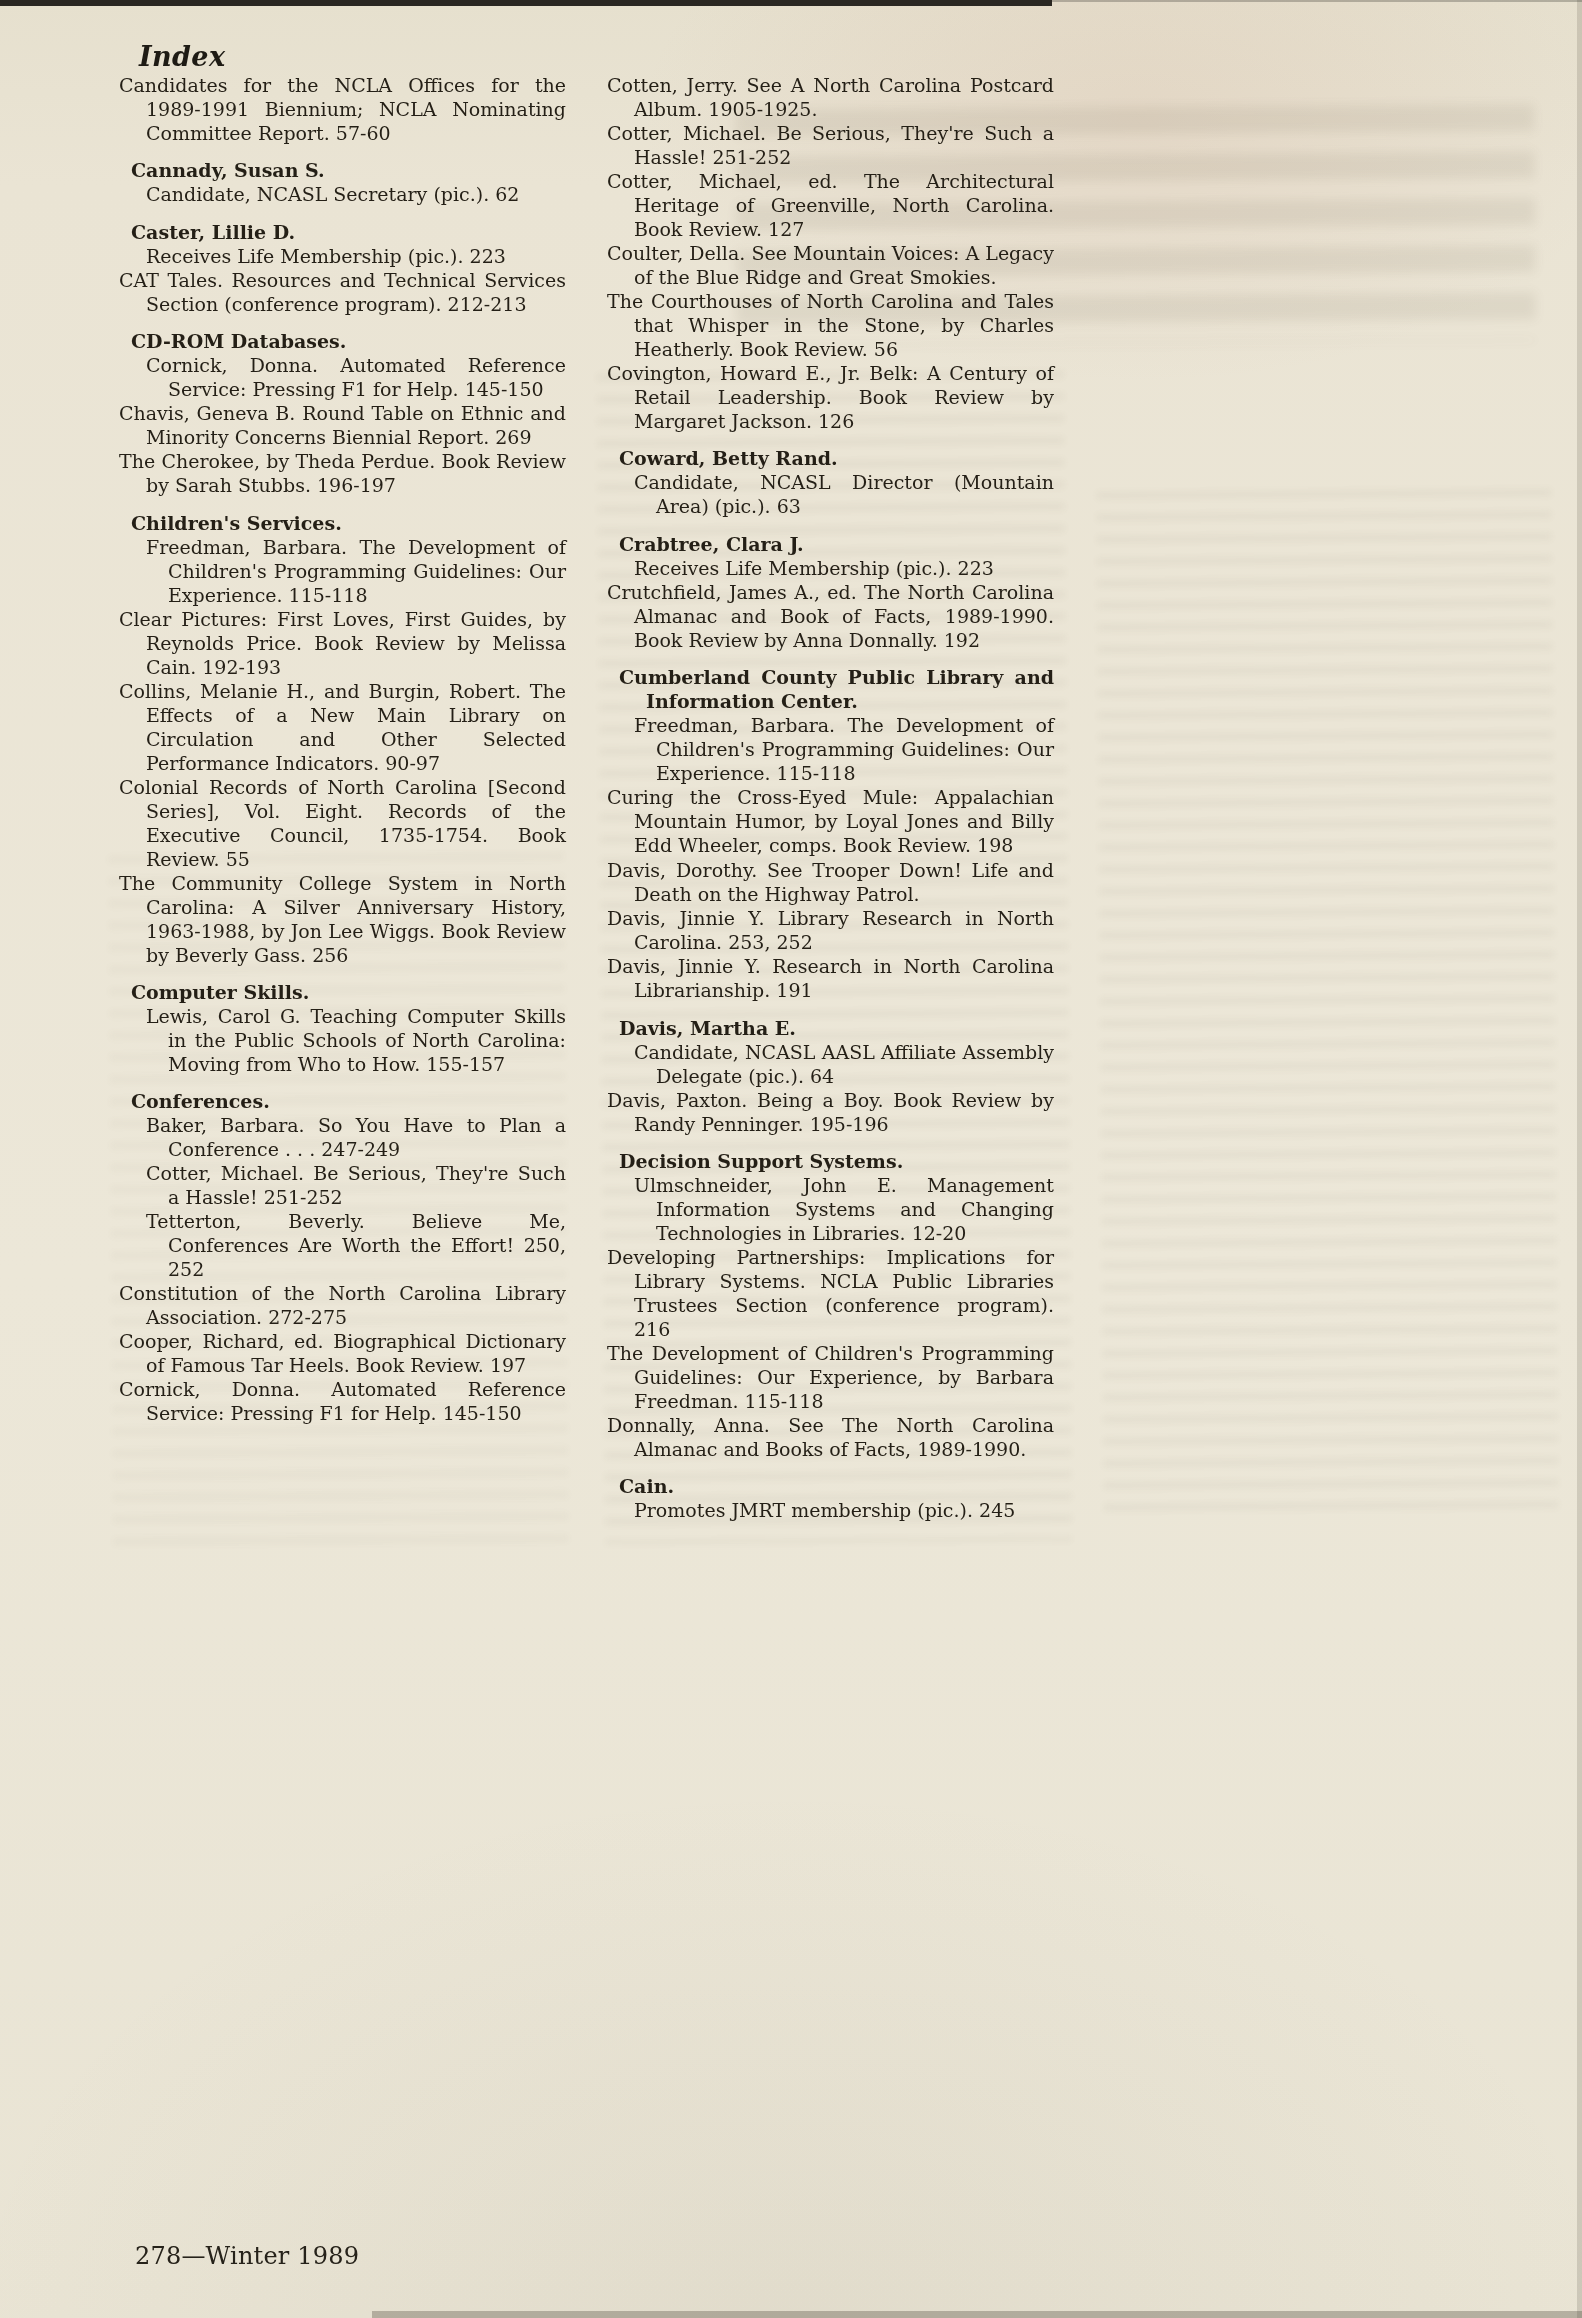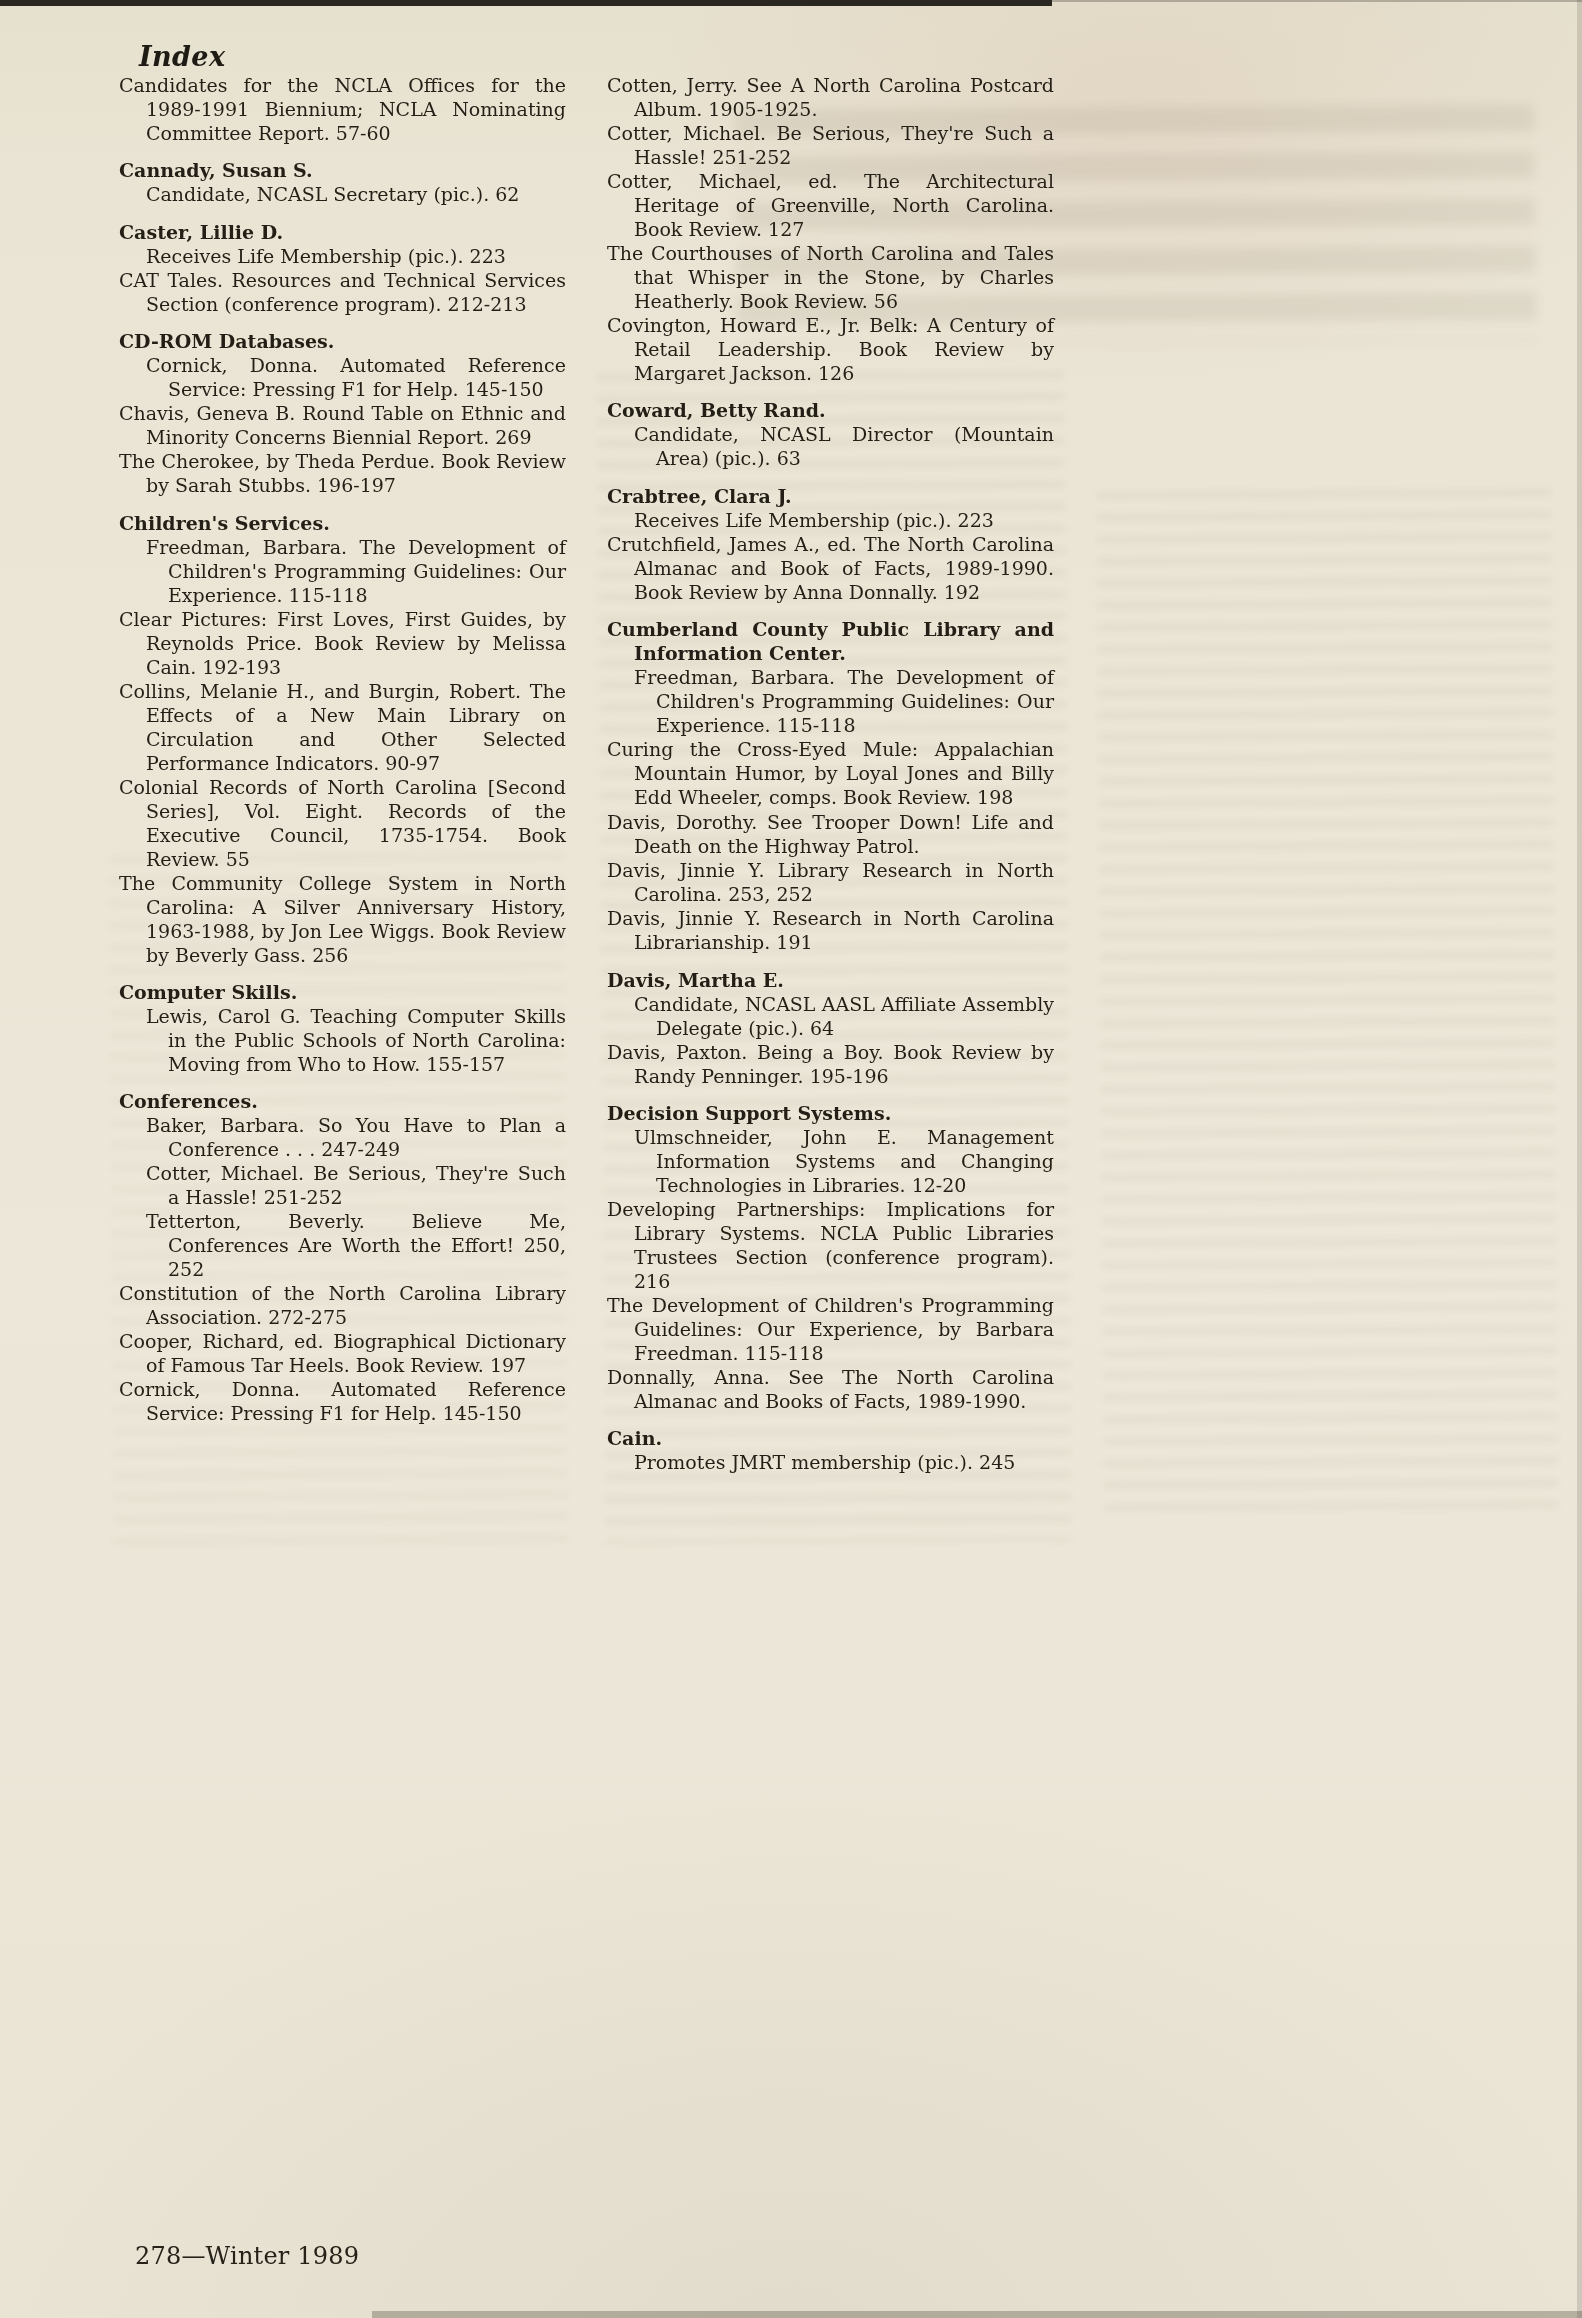--- a/index.html
+++ b/index.html
@@ -47,21 +47,21 @@
   .columns {
     position: absolute; left: 119px; top: 73px; width: 1424px;
     display: flex; gap: 41px;
   }
   .col {
     flex: 0 0 447px; width: 447px;
     font-size: 19px; line-height: 24px;
     text-align: justify; color: #241f16;
   }
   .col p { margin: 0; }
-  p.heading { font-weight: bold; margin-top: 13.4px; padding-left: 27px; text-indent: -27px; }
+  p.heading { font-weight: bold; margin-top: 13.4px; padding-left: 27px; text-indent: -27px; margin-left: 12px; }
   p.heading:first-child { margin-top: 0; }
   p.entry { padding-left: 27px; text-indent: -27px; }
   p.sub { padding-left: 49px; text-indent: -22px; }
   p.gap { margin-top: 1px; }
 
   .page-footer {
     position: absolute; left: 135px; top: 2242px;
     font-size: 24px; color: #26221a; letter-spacing: 0.2px;
   }
 
@@ -113,20 +113,21 @@
         <p class="sub">Cotter, Michael. Be Serious, They're Such a Hassle! 251-252</p>
         <p class="sub">Tetterton, Beverly. Believe Me, Conferences Are Worth the Effort! 250, 252</p>
         <p class="entry">Constitution of the North Carolina Library Association. 272-275</p>
         <p class="entry">Cooper, Richard, ed. Biographical Dictionary of Famous Tar Heels. Book Review. 197</p>
         <p class="entry">Cornick, Donna. Automated Reference Service: Pressing F1 for Help. 145-150</p>
       </div>
     <div class="col">
         <p class="entry">Cotten, Jerry. See A North Carolina Postcard Album. 1905-1925.</p>
         <p class="entry">Cotter, Michael. Be Serious, They're Such a Hassle! 251-252</p>
         <p class="entry">Cotter, Michael, ed. The Architectural Heritage of Greenville, North Carolina. Book Review. 127</p>
+        <p class="entry">Coulter, Della. See Mountain Voices: A Legacy of the Blue Ridge and Great Smokies.</p>
         <p class="entry">The Courthouses of North Carolina and Tales that Whisper in the Stone, by Charles Heatherly. Book Review. 56</p>
         <p class="entry">Covington, Howard E., Jr. Belk: A Century of Retail Leadership. Book Review by Margaret Jackson. 126</p>
         <p class="heading">Coward, Betty Rand.</p>
         <p class="sub">Candidate, NCASL Director (Mountain Area) (pic.). 63</p>
         <p class="heading">Crabtree, Clara J.</p>
         <p class="sub">Receives Life Membership (pic.). 223</p>
         <p class="entry">Crutchfield, James A., ed. The North Carolina Almanac and Book of Facts, 1989-1990. Book Review by Anna Donnally. 192</p>
         <p class="heading">Cumberland County Public Library and Information Center.</p>
         <p class="sub">Freedman, Barbara. The Development of Children's Programming Guidelines: Our Experience. 115-118</p>
         <p class="entry">Curing the Cross-Eyed Mule: Appalachian Mountain Humor, by Loyal Jones and Billy Edd Wheeler, comps. Book Review. 198</p>

